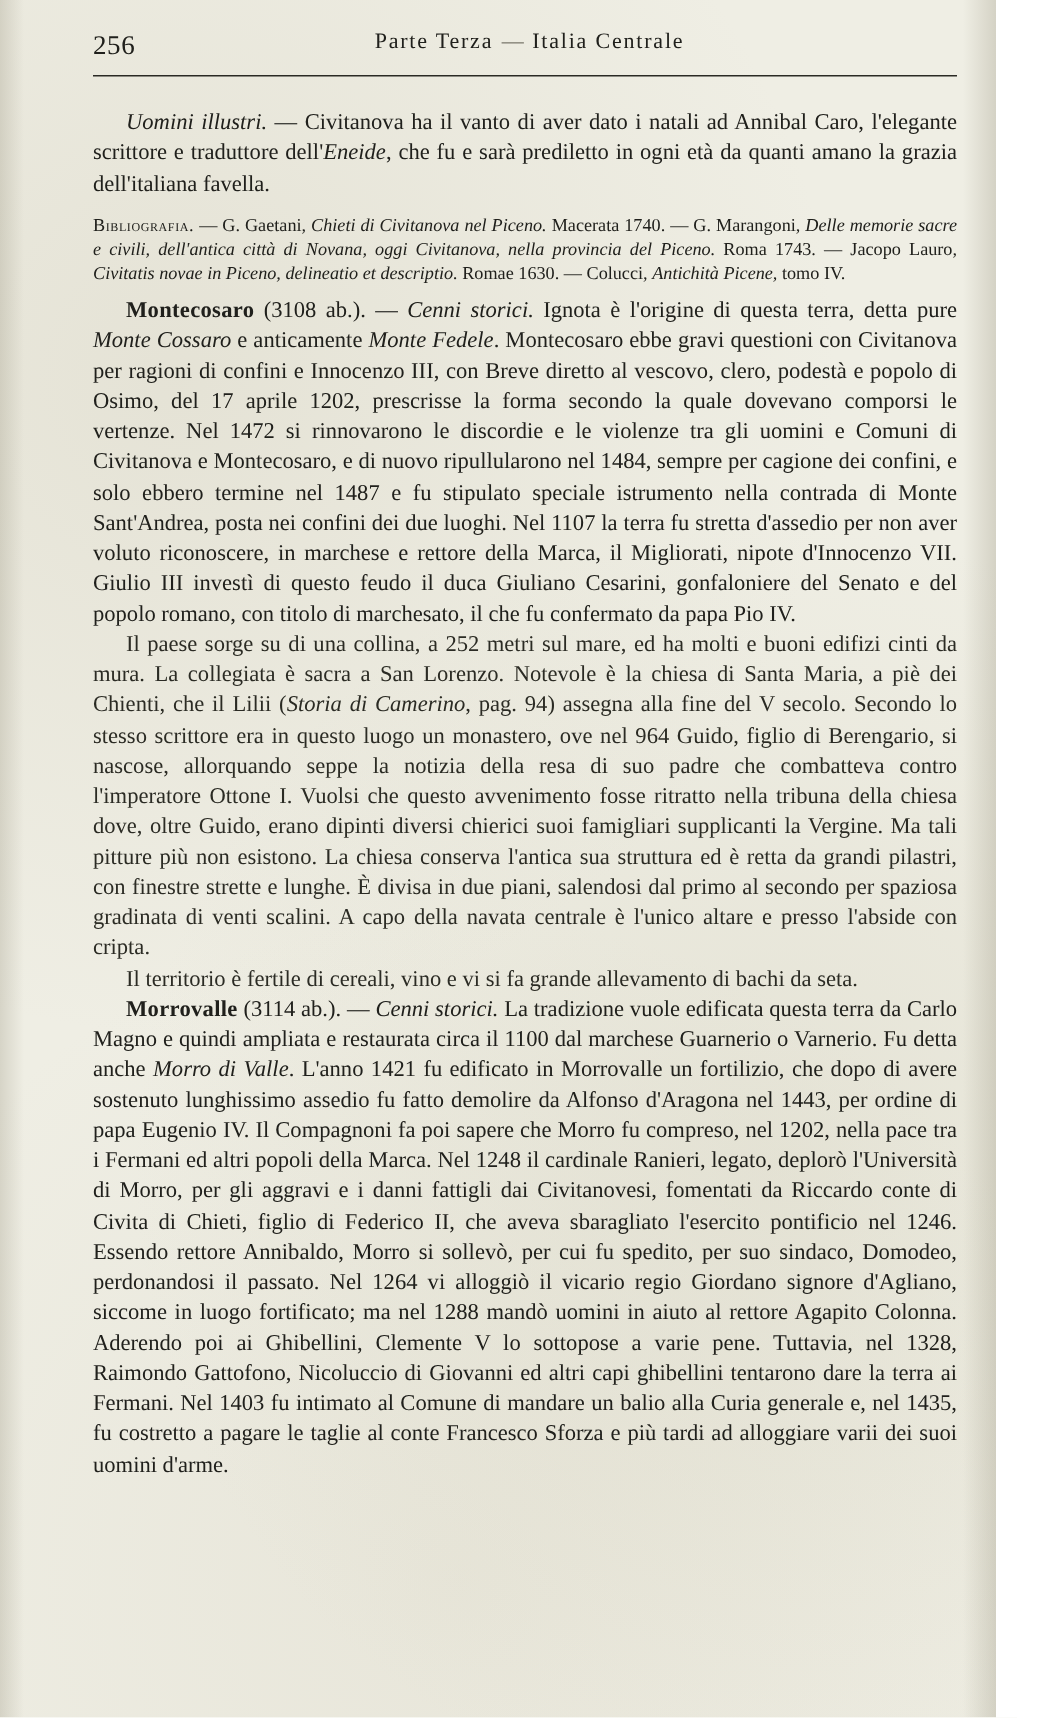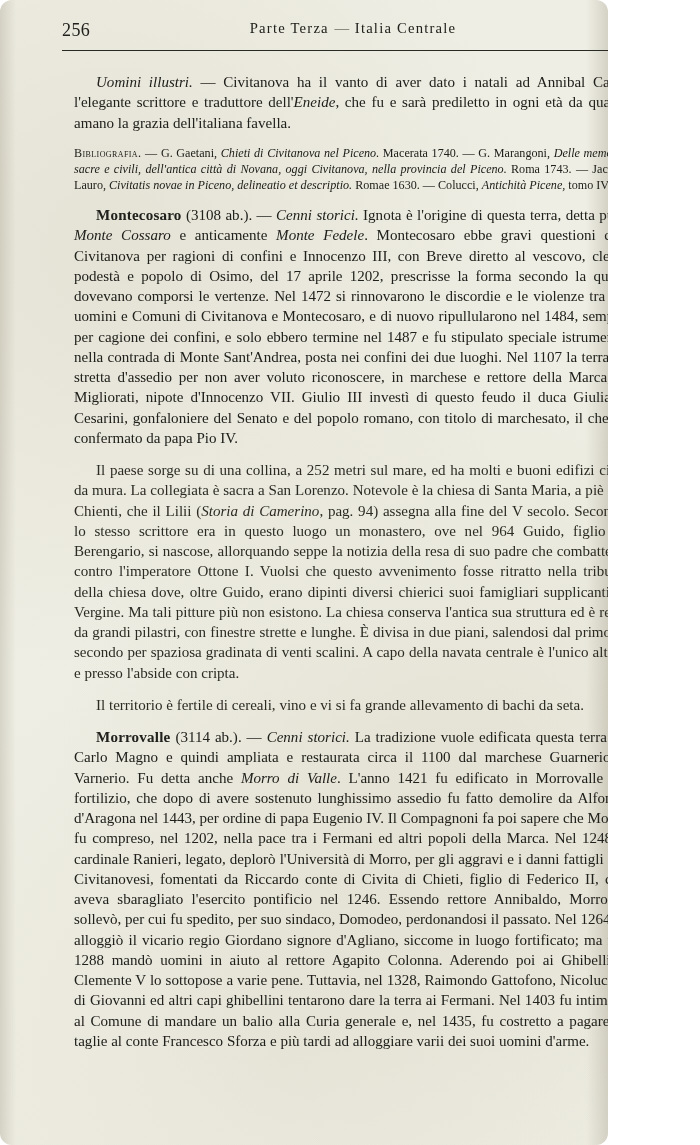--- a/index.html
+++ b/index.html
@@ -8,30 +8,29 @@
     background: #ffffff;
   }
   body {
     width: 700px;
     height: 1145px;
     font-family: "Liberation Serif", serif;
     color: #20201c;
   }
   .page {
     position: relative;
-    width: 608px;
+    width: 664px;
     height: 1145px;
     background: #efeee4;
     background-image:
       radial-gradient(circle at 18% 22%, rgba(205,200,180,0.30) 0%, rgba(205,200,180,0) 42%),
       radial-gradient(circle at 78% 68%, rgba(200,196,172,0.26) 0%, rgba(200,196,172,0) 46%),
       radial-gradient(circle at 46% 92%, rgba(210,205,186,0.25) 0%, rgba(210,205,186,0) 40%);
     overflow: hidden;
     box-sizing: border-box;
-    border-radius: 12px;
   }
   .page-edge-left {
     position: absolute;
     left: 0; top: 0; bottom: 0;
     width: 16px;
     background: linear-gradient(to right, rgba(150,145,125,0.28), rgba(150,145,125,0));
   }
   .page-edge-right {
     position: absolute;
     right: 0; top: 0; bottom: 0;
@@ -78,21 +77,21 @@
   
   .body {
     margin-top: 21px;
     font-size: 11.3pt;
     line-height: 1.345;
     text-align: justify;
     text-justify: inter-word;
     hyphens: manual;
   }
   p {
-    margin: 12px;
+    margin: 0;
   }
   p.indent {
     text-indent: 22px;
   }
   p.gap {
     margin-top: 7px;
   }
   .it { font-style: italic; }
   .bibl {
     font-size: 9.1pt;

